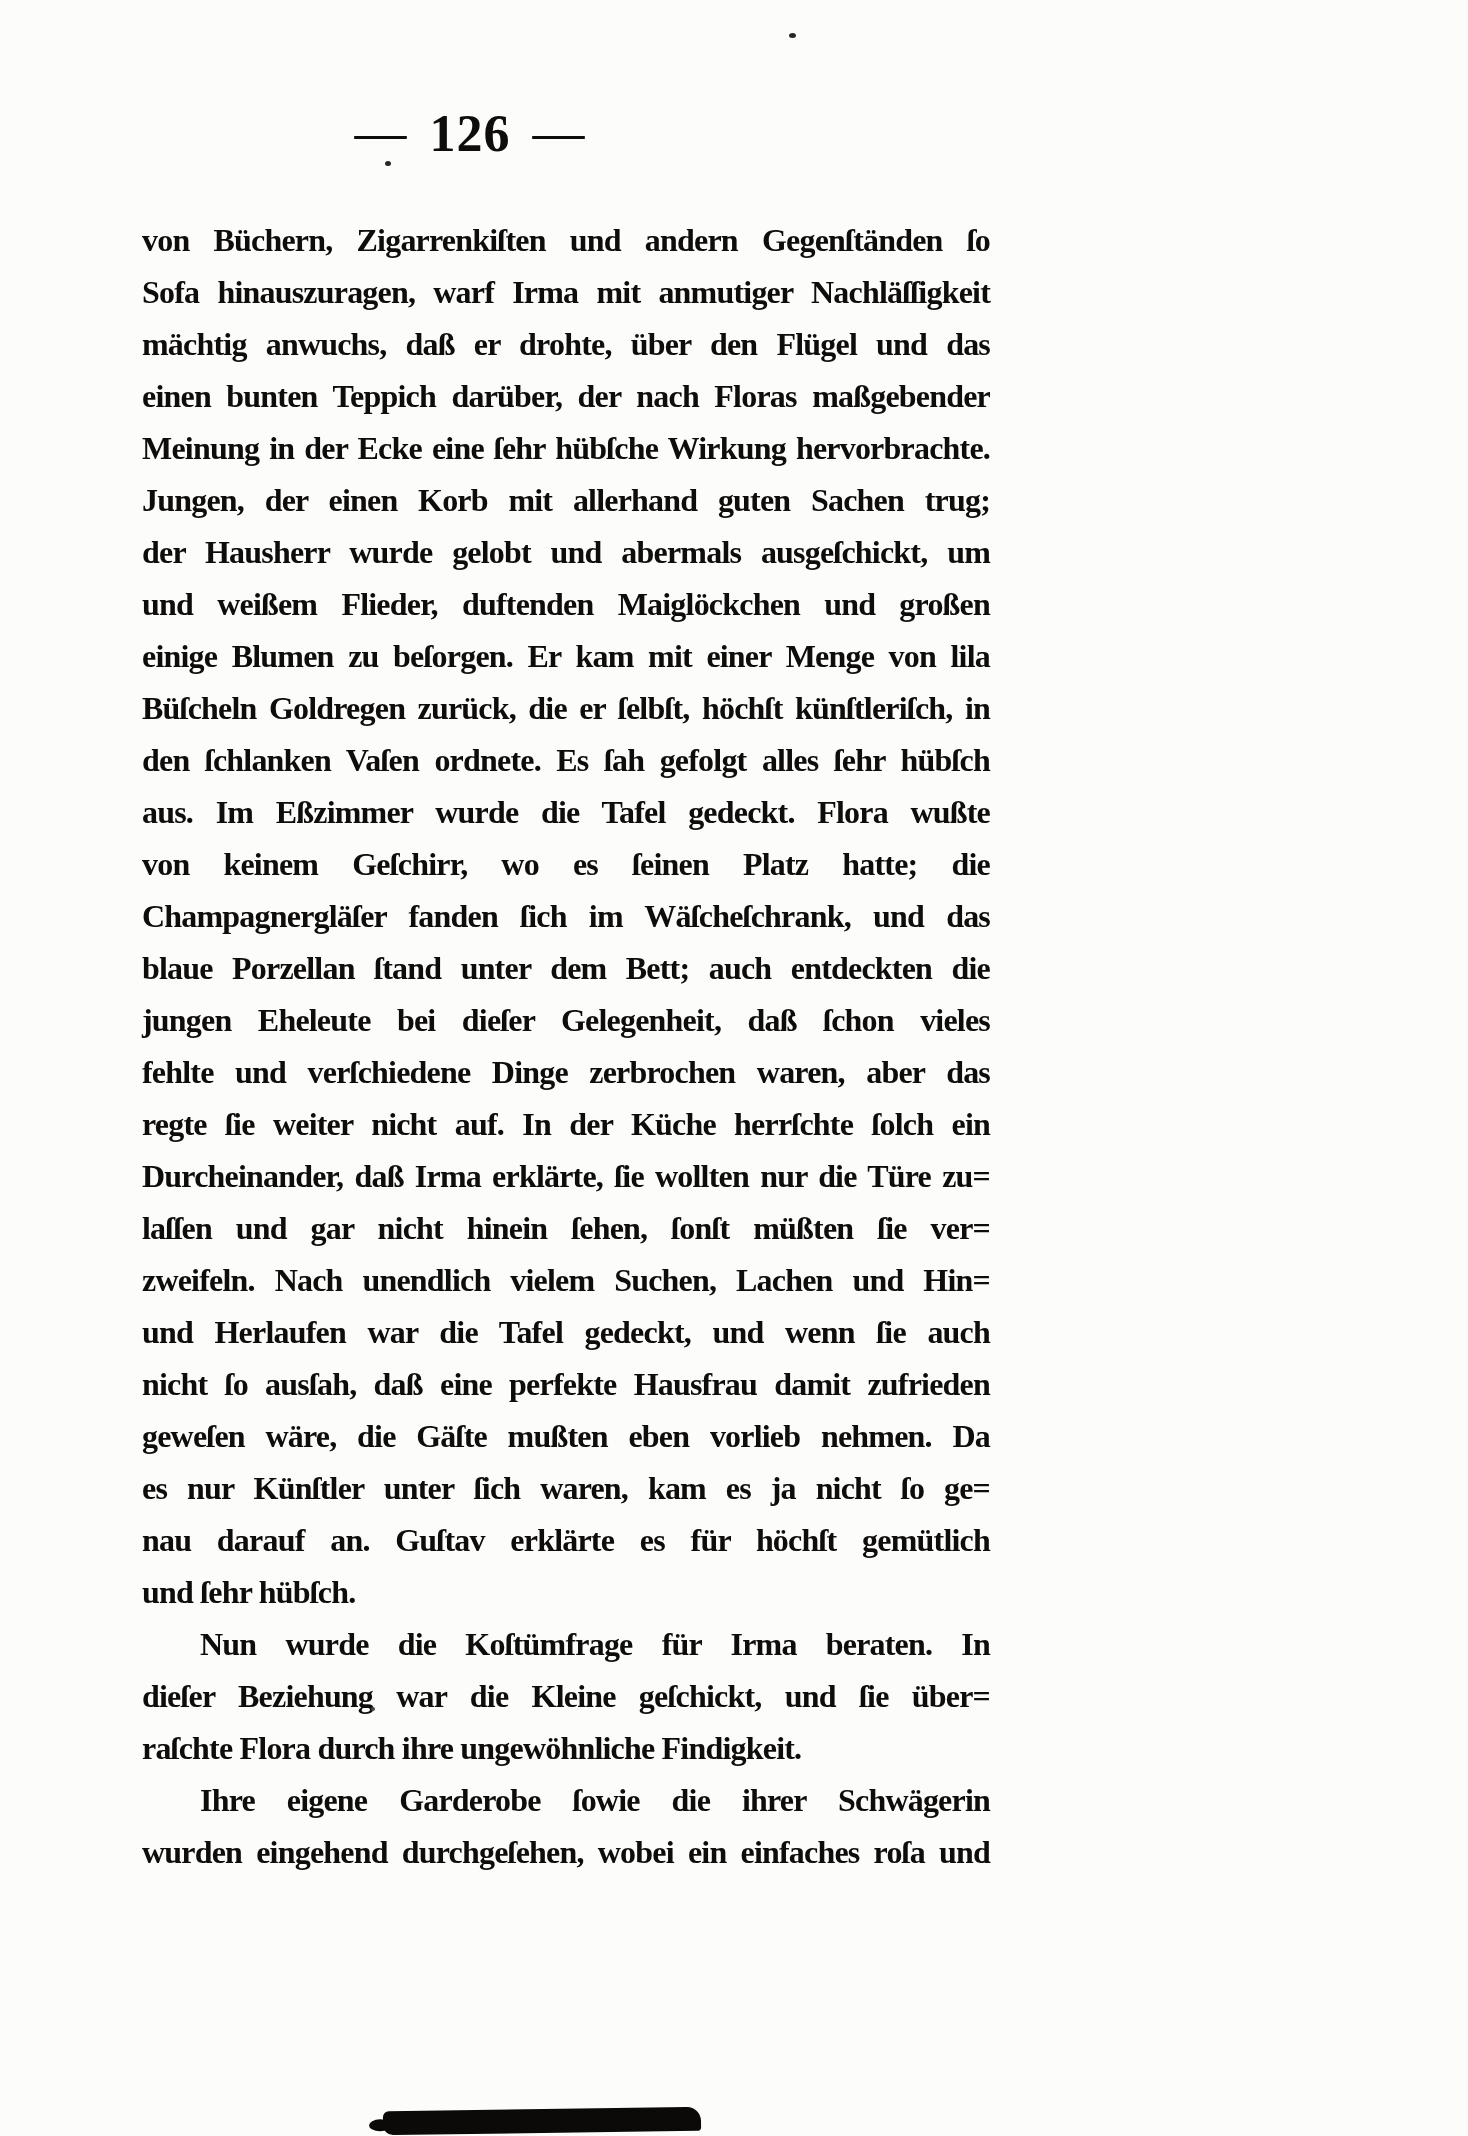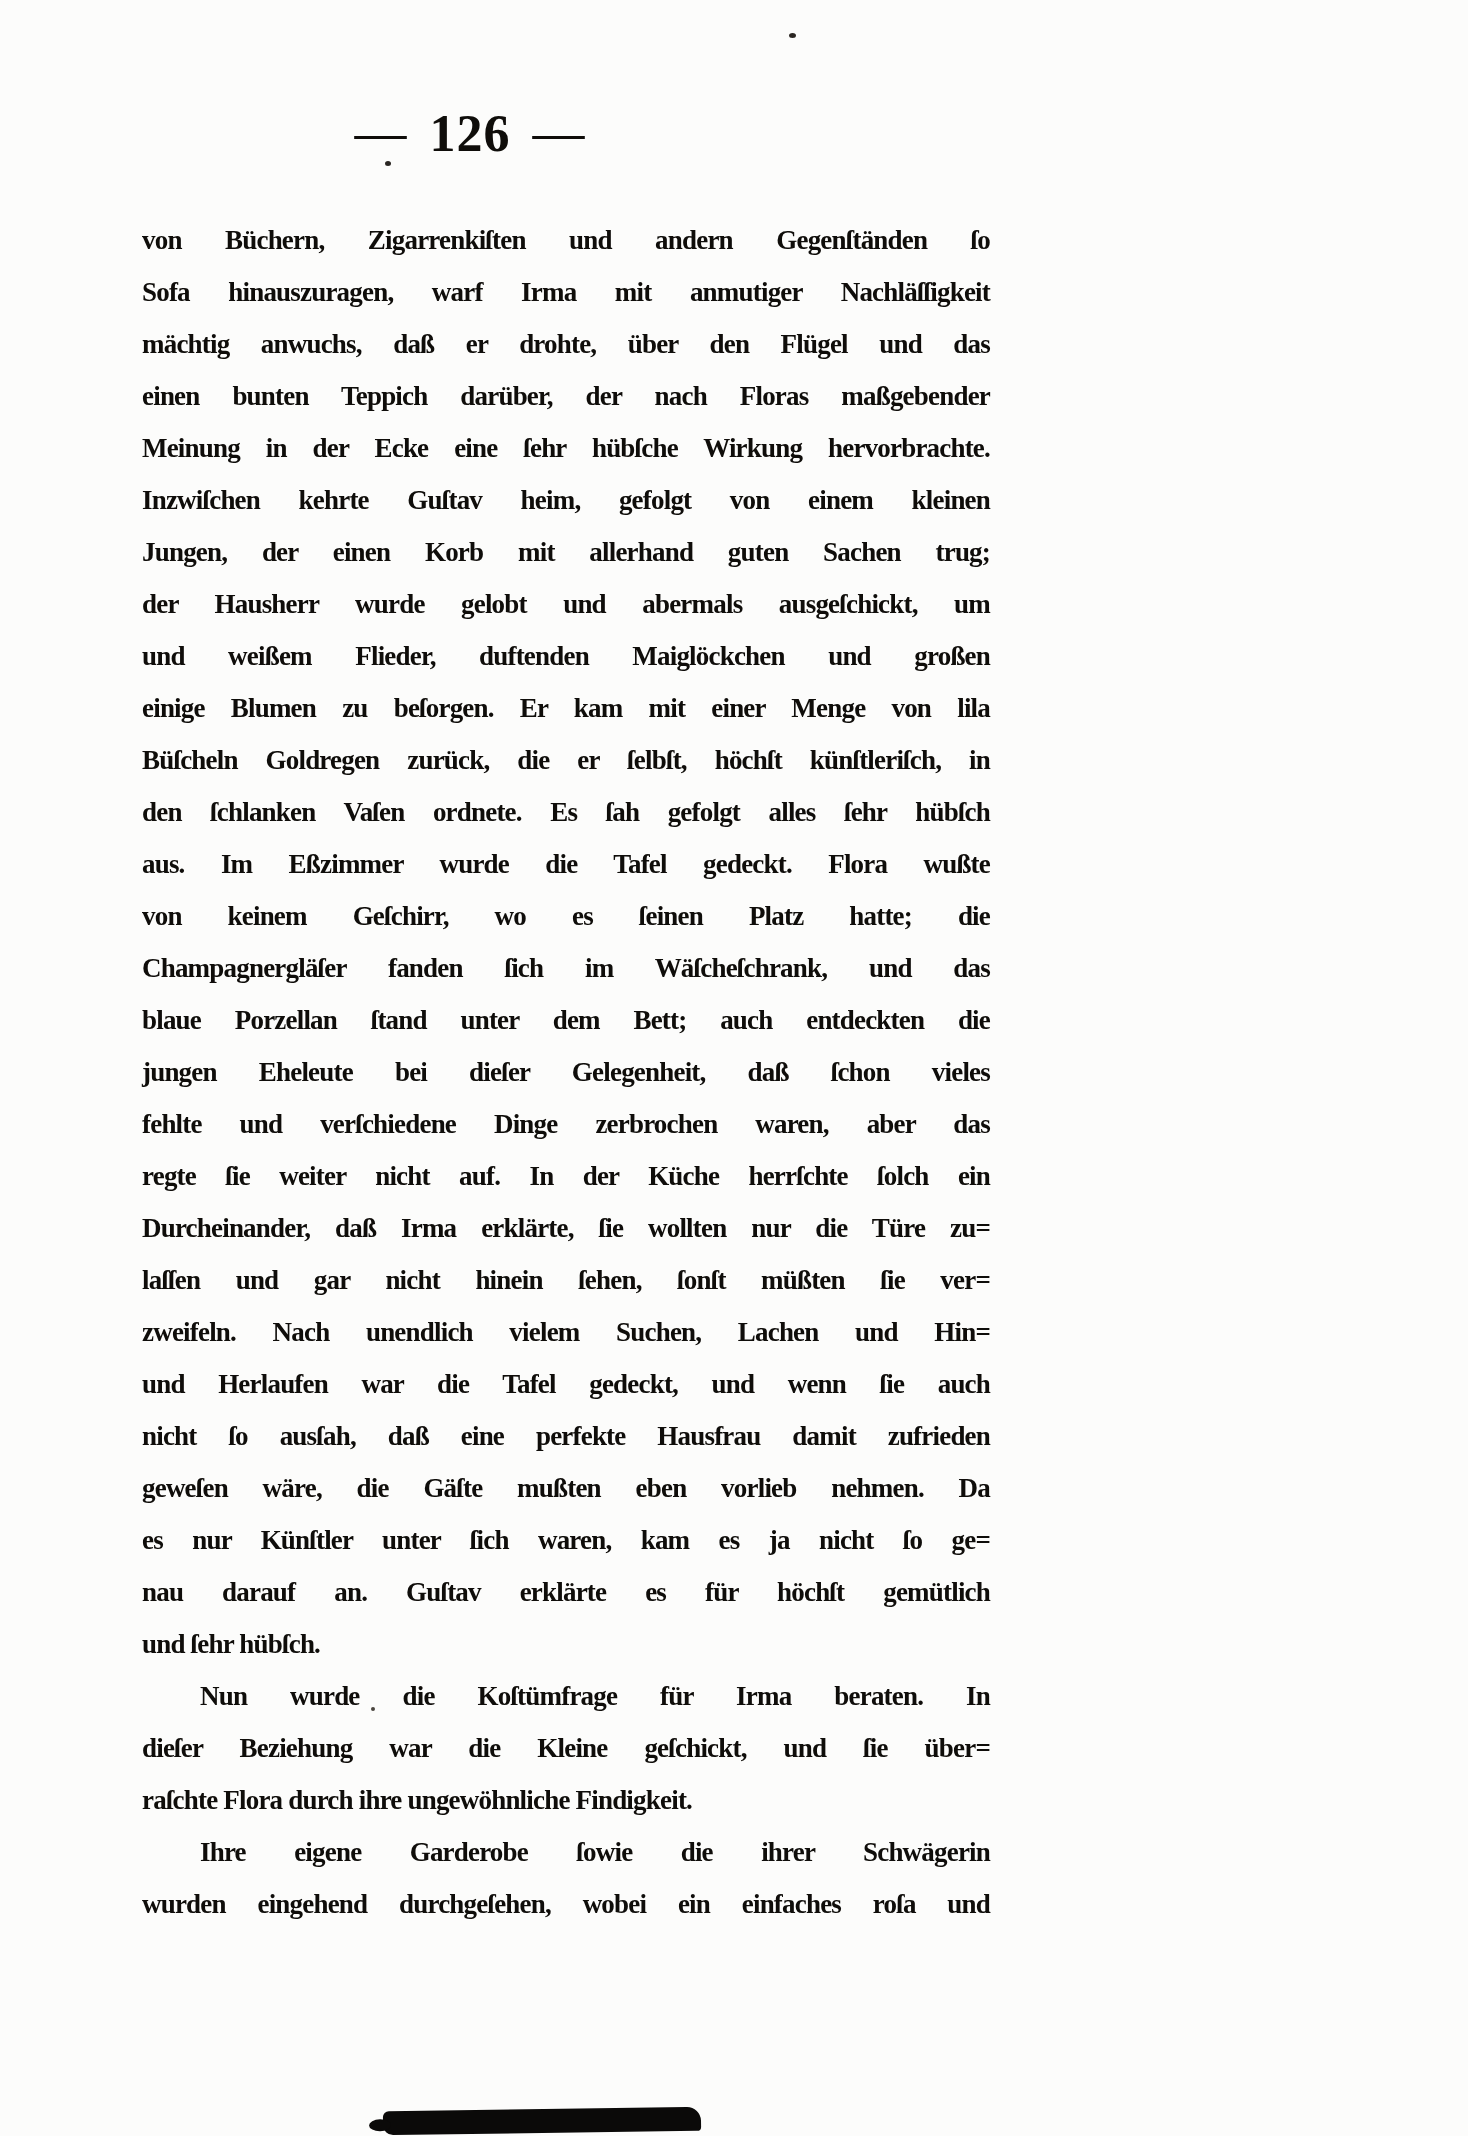--- a/index.html
+++ b/index.html
@@ -35,21 +35,21 @@
     transform:scaleY(.85);
   }
   .running-head .pnum{
     display:inline-block;
     margin:0 22px;
   }
   
   .text-block{
     position:absolute;
     left:142px;top:214px;width:848px;
-    font-size:27px;
+    font-size:32px;
     font-weight:700;
     letter-spacing:-0.8px;
     color:var(--ink);
   }
   .line{
     height:52px;
     line-height:52px;
     text-align:justify;
     text-align-last:justify;
     white-space:nowrap;
@@ -93,21 +93,20 @@
   <div class="running-head">
     <span class="dash">—</span><span class="pnum">126</span><span class="dash">—</span>
   </div>
 
   <div class="text-block" id="text-block">
       <div class="line">von Büchern, Zigarrenkiſten und andern Gegenſtänden ſo</div>
       <div class="line">Sofa hinauszuragen, warf Irma mit anmutiger Nachläſſigkeit</div>
       <div class="line">mächtig anwuchs, daß er drohte, über den Flügel und das</div>
       <div class="line">einen bunten Teppich darüber, der nach Floras maßgebender</div>
       <div class="line">Meinung in der Ecke eine ſehr hübſche Wirkung hervorbrachte.</div>
-      <div class="line">Inzwiſchen kehrte Guſtav heim, gefolgt von einem kleinen</div>
       <div class="line">Jungen, der einen Korb mit allerhand guten Sachen trug;</div>
       <div class="line">der Hausherr wurde gelobt und abermals ausgeſchickt, um</div>
       <div class="line">und weißem Flieder, duftenden Maiglöckchen und großen</div>
       <div class="line">einige Blumen zu beſorgen. Er kam mit einer Menge von lila</div>
       <div class="line">Büſcheln Goldregen zurück, die er ſelbſt, höchſt künſtleriſch, in</div>
       <div class="line">den ſchlanken Vaſen ordnete. Es ſah gefolgt alles ſehr hübſch</div>
       <div class="line">aus. Im Eßzimmer wurde die Tafel gedeckt. Flora wußte</div>
       <div class="line">von keinem Geſchirr, wo es ſeinen Platz hatte; die</div>
       <div class="line">Champagnergläſer fanden ſich im Wäſcheſchrank, und das</div>
       <div class="line">blaue Porzellan ſtand unter dem Bett; auch entdeckten die</div>

